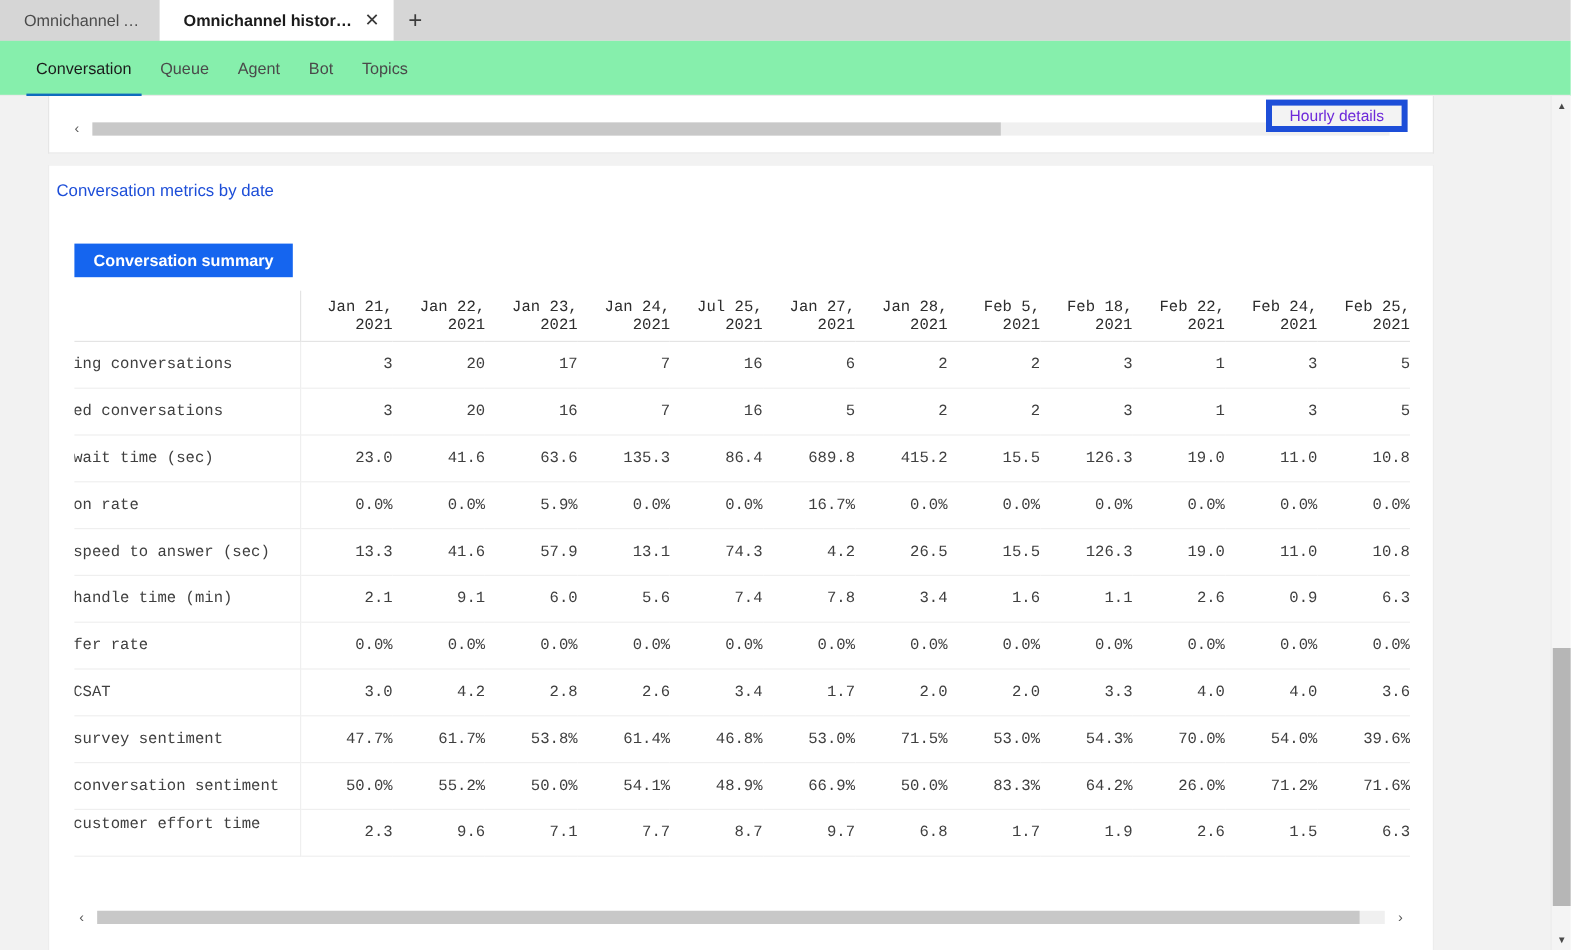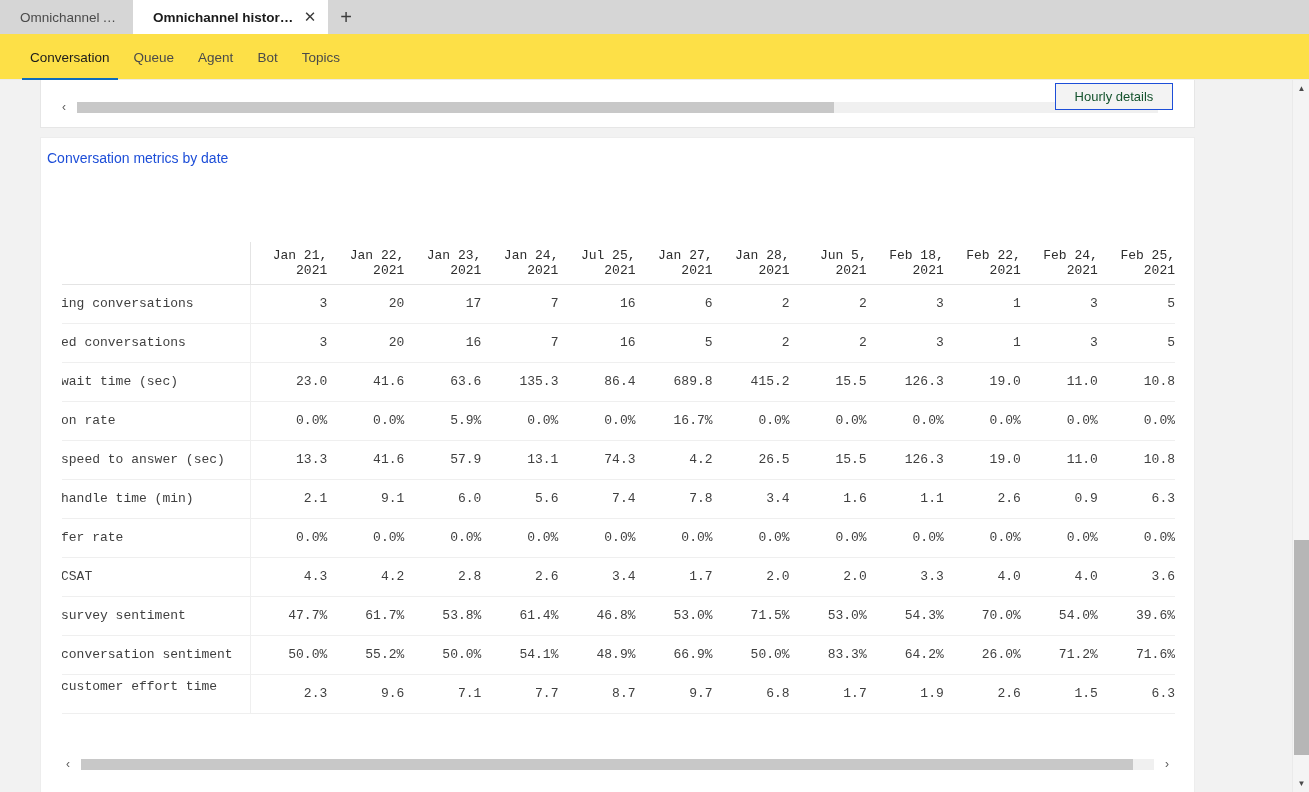--- a/index.html
+++ b/index.html
@@ -42,21 +42,21 @@
   .newtab {
     width: 36px; height: 34px;
     display: flex; align-items: center; justify-content: center;
     font-size: 20px; color: #3c3c3c; font-weight: 300;
   }
 
   
   .navbar {
     position: absolute; left: 0; top: 34px;
     width: 1309px; height: 46px;
-    background: #fde047;
+    background: #86efac;
     border-bottom: 1px solid #ebebeb;
   }
   .navtabs { position: absolute; left: 18px; top: 0; display: flex; height: 46px; }
   .navtab {
     display: flex; align-items: center; height: 100%;
     padding: 0 12px; font-size: 13.5px; color: #4a4a4a;
     position: relative; cursor: pointer;
   }
   .navtab.selected { color: #1b1b1b; }
   .navtab.selected::after {
@@ -95,22 +95,22 @@
   }
   .card-title {
     position: absolute; left: 6px; top: 12px;
     font-size: 14px; color: #1d4ed8;
   }
   .hourly-btn {
     position: absolute; right: 21px; top: 91px;
     transform: translateY(-91px);
     top: 36px;
     width: 118px; height: 27px;
-    background: #f3f3f3; border: 1px solid #1d4ed8;
-    color: #14532d; font-size: 13px;
+    background: #f3f3f3; border: 5px solid #1d4ed8;
+    color: #6d28d9; font-size: 13px;
     display: flex; align-items: center; justify-content: center;
     cursor: default;
   }
 
   .pivots {
     position: absolute; left: 21px; top: 65px;
     display: flex; align-items: center;
   }
   .pivot {
     height: 28px; display: flex; align-items: center; justify-content: center;
@@ -236,35 +236,36 @@
       <div class="arrow">›</div>
     </div>
   </div>
 
   <div class="card">
     <div class="card-title">Conversation metrics by date</div>
 
     <div class="hourly-btn">Hourly details</div>
 
     <div class="pivots">
+      <div class="pivot on">Conversation summary</div>
     </div>
 
     <div class="tablewrap">
       <table class="metrics">
         <thead>
           <tr>
             <th class="rowhead-blank"></th>
           <th class="datecol">Jan 21, 2021</th>
               <th class="datecol">Jan 22, 2021</th>
               <th class="datecol">Jan 23, 2021</th>
               <th class="datecol">Jan 24, 2021</th>
               <th class="datecol">Jul 25, 2021</th>
               <th class="datecol">Jan 27, 2021</th>
               <th class="datecol">Jan 28, 2021</th>
-              <th class="datecol">Jun 5, 2021</th>
+              <th class="datecol">Feb 5, 2021</th>
               <th class="datecol">Feb 18, 2021</th>
               <th class="datecol">Feb 22, 2021</th>
               <th class="datecol">Feb 24, 2021</th>
               <th class="datecol">Feb 25, 2021</th>
             </tr>
         </thead>
         <tbody>
             <tr>
               <td class="rowhead">Incoming conversations</td>
               <td class="datacell">3</td>
@@ -365,21 +366,21 @@
               <td class="datacell">0.0%</td>
               <td class="datacell">0.0%</td>
               <td class="datacell">0.0%</td>
               <td class="datacell">0.0%</td>
               <td class="datacell">0.0%</td>
               <td class="datacell">0.0%</td>
               <td class="datacell">0.0%</td>
             </tr>
             <tr>
               <td class="rowhead">Avg. CSAT</td>
-              <td class="datacell">4.3</td>
+              <td class="datacell">3.0</td>
               <td class="datacell">4.2</td>
               <td class="datacell">2.8</td>
               <td class="datacell">2.6</td>
               <td class="datacell">3.4</td>
               <td class="datacell">1.7</td>
               <td class="datacell">2.0</td>
               <td class="datacell">2.0</td>
               <td class="datacell">3.3</td>
               <td class="datacell">4.0</td>
               <td class="datacell">4.0</td>

